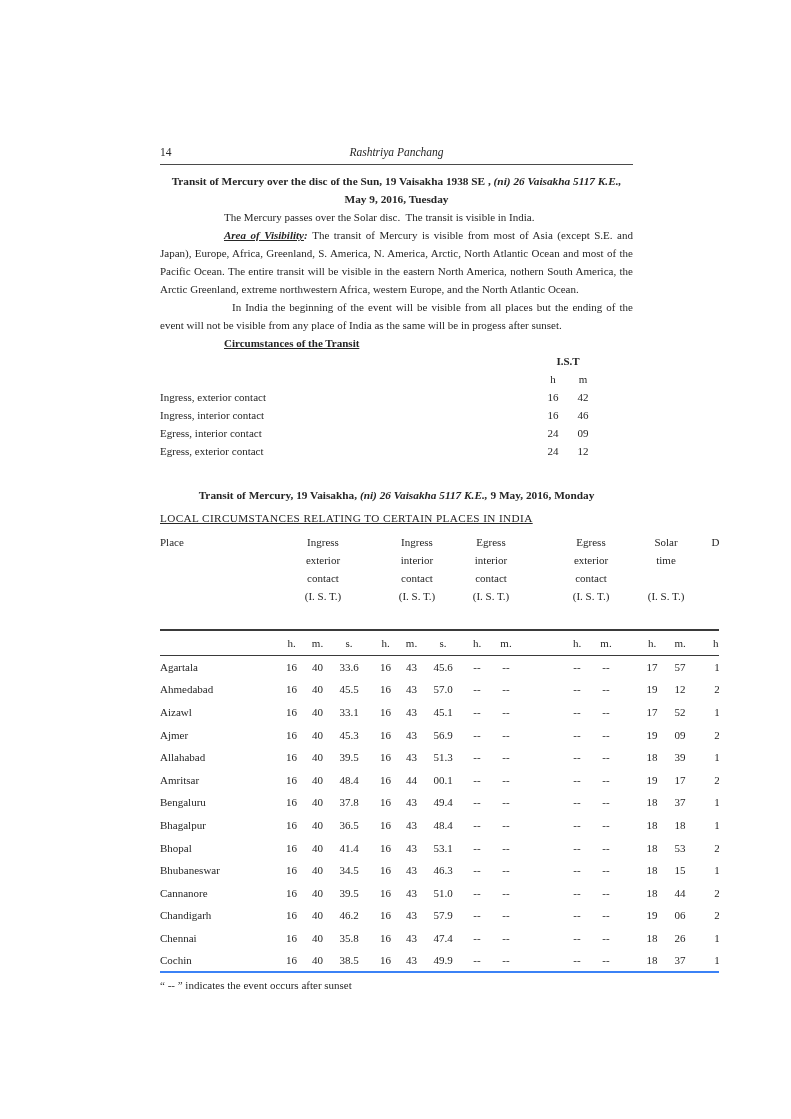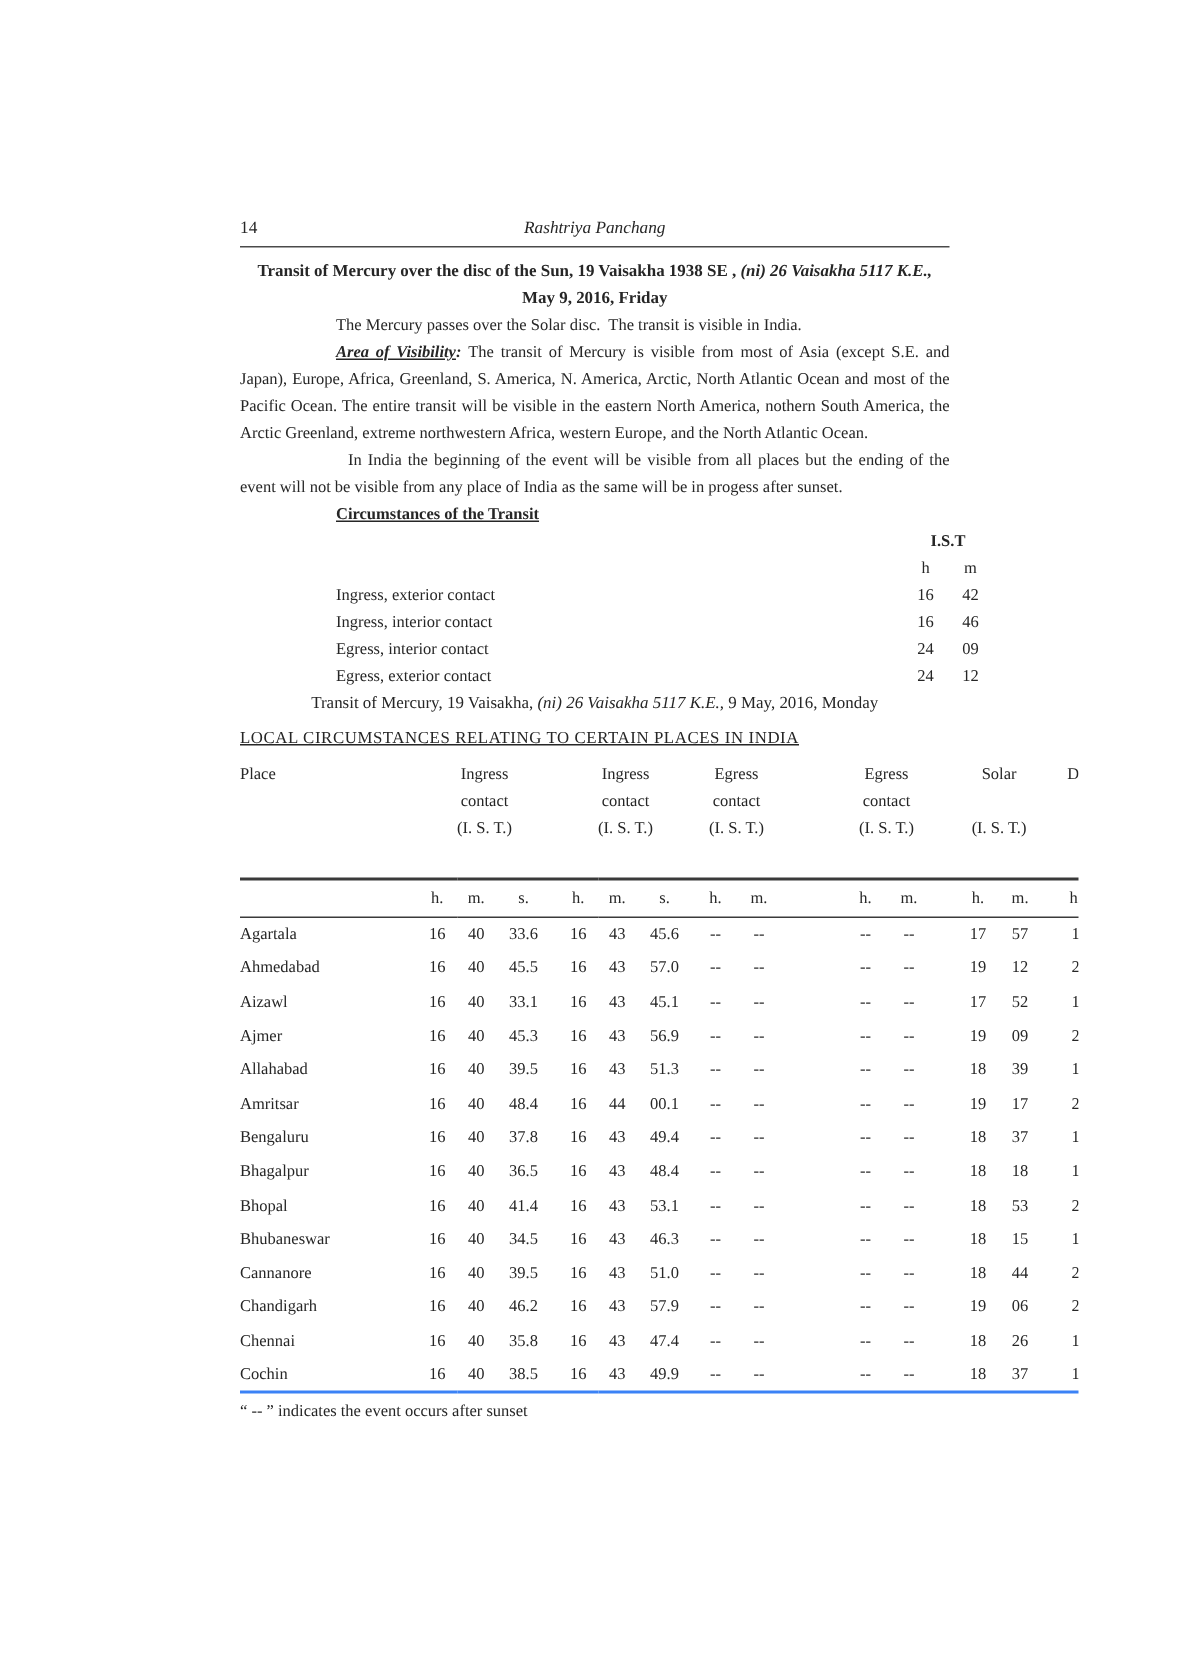--- a/index.html
+++ b/index.html
@@ -17,27 +17,27 @@
   .runhead .journal { position: absolute; left: 0; right: 0; top: 0; text-align: center; font-style: italic; }
   
   .title1 { text-align: center; font-weight: bold; line-height: 18px; margin-top: 7px; font-size: 11.3px; }
   .title1 .it, .title2 .it { font-style: italic; }
   p { margin: 0; line-height: 18px; text-align: justify; }
   .indent { text-indent: 64px; }
   .indent2 { text-indent: 72px; }
   .vis-label { font-weight: bold; font-style: italic; text-decoration: underline; }
   .vis-colon { font-weight: bold; font-style: italic; }
   .circ-heading { font-weight: bold; text-decoration: underline; margin-left: 64px; line-height: 18px; }
-  .circ-table { margin-left: 64px; border-collapse: collapse; table-layout: fixed; width: 438px; }
+  .circ-table { border-collapse: collapse; table-layout: fixed; width: 438px; }
   .circ-table td { padding: 0; line-height: 18px; }
   .circ-table .lab { text-align: left; }
   .circ-table .num { text-align: center; }
   .circ-table .ist { font-weight: bold; text-align: center; }
   
-  .title2 { text-align: center; font-weight: normal; line-height: 18px; font-size: 11.3px; }
+  .title2 { text-align: center; font-weight: bold; margin-top: 26px; line-height: 18px; font-size: 11.3px; }
   .sub2 { text-align: left; text-decoration: underline; margin-top: 5px; line-height: 18px; letter-spacing: 0.4px; font-size: 11.2px; }
   .places-table { margin-top: 6px; border-collapse: collapse; table-layout: fixed; width: 617px; }
   .places-table td { padding: 0; text-align: center; line-height: 18px; font-size: 11px; }
   .places-table .left { text-align: left; }
   .places-table tr.l4 td { padding-bottom: 24px; }
   .places-table tr.units td { border-top: 2px solid #3a3a3a; border-bottom: 1px solid #3a3a3a; padding: 3px 0; }
   .places-table tbody td { height: 22.6px; vertical-align: middle; }
   .places-table tbody tr:last-child td { border-bottom: 2px solid #3b82f6; }
   .footnote { margin-top: 3px; line-height: 18px; text-align: left; }
 </style>
@@ -46,21 +46,21 @@
 
 <div class="page">
 
   <div class="runhead">
     <span class="pageno">14</span>
     <span class="journal">Rashtriya Panchang</span>
   </div>
 
   <div class="title1">
     <span>Transit of Mercury over the disc of the Sun, 19 Vaisakha 1938 SE , </span><span class="it">(ni) 26 Vaisakha 5117 K.E.,</span><br>
-    <span>May 9, 2016, Friday</span>
+    <span>May 9, 2016, Tuesday</span>
   </div>
 
   <p class="indent">The Mercury passes over the Solar disc.&nbsp; The transit is visible in India.</p>
 
   <p class="indent"><span class="vis-label">Area of Visibility</span><span class="vis-colon">: </span><span>The transit of Mercury is visible from most of Asia (except S.E. and Japan), Europe, Africa, Greenland, S. America, N. America, Arctic, North Atlantic Ocean and most of the Pacific Ocean. The entire transit will be visible in the eastern North America, nothern South America, the Arctic Greenland, extreme northwestern Africa, western Europe, and the North Atlantic Ocean.</span></p>
 
   <p class="indent2">In India the beginning of the event will be visible from all places but the ending of the event will not be visible from any place of India as the same will be in progess after sunset.</p>
 
   <div class="circ-heading">Circumstances of the Transit</div>
 
@@ -146,20 +146,34 @@
         <td colspan="3">Ingress</td>
         <td colspan="2">Egress</td>
         <td></td>
         <td colspan="2">Egress</td>
         <td></td>
         <td colspan="2">Solar</td>
         <td></td>
         <td colspan="2">Duration</td>
         <td></td>
       </tr>
+      <tr class="l2">
+        <td></td>
+        <td colspan="3">exterior</td>
+        <td></td>
+        <td colspan="3">interior</td>
+        <td colspan="2">interior</td>
+        <td></td>
+        <td colspan="2">exterior</td>
+        <td></td>
+        <td colspan="2">time</td>
+        <td></td>
+        <td colspan="2"></td>
+        <td></td>
+      </tr>
       <tr class="l3">
         <td></td>
         <td colspan="3">contact</td>
         <td></td>
         <td colspan="3">contact</td>
         <td colspan="2">contact</td>
         <td></td>
         <td colspan="2">contact</td>
         <td></td>
         <td colspan="2"></td>

